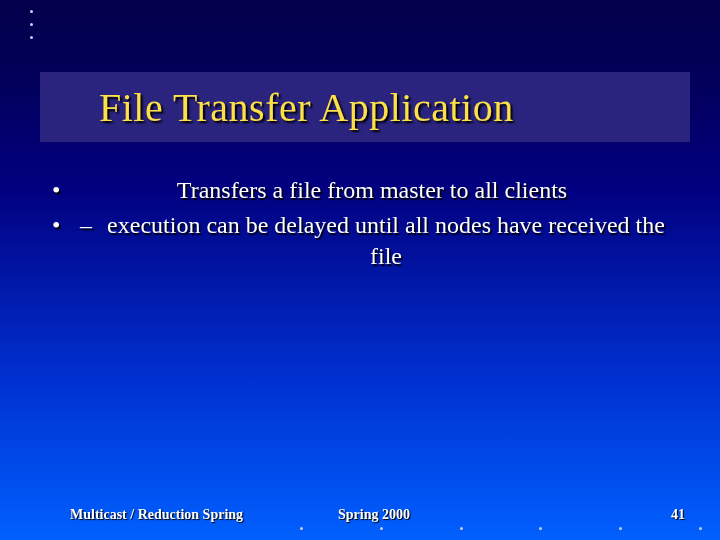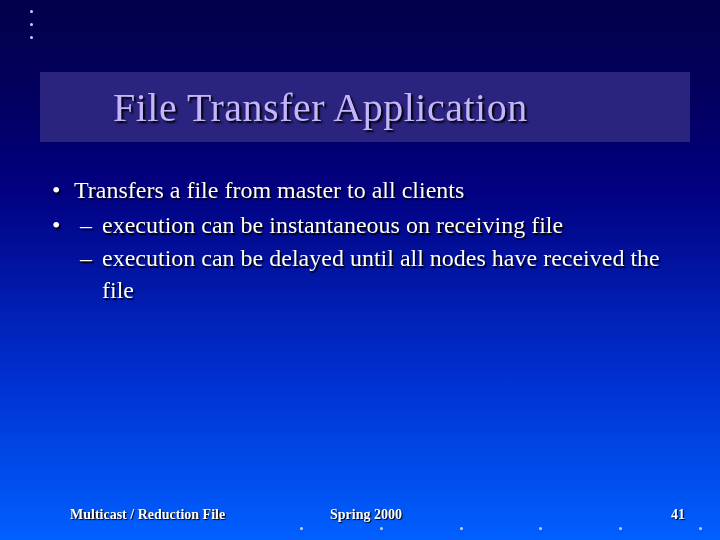--- a/index.html
+++ b/index.html
@@ -53,42 +53,43 @@
     left: 40px;
     right: 30px;
     height: 70px;
     background: #2a247e;
     display: flex;
     align-items: center;
     padding-left: 55px;
     box-sizing: border-box;
   }
   .title-band h1 {
-    margin: 18px;
+    margin: 4px;
     font-size: 40px;
     font-weight: 400;
-    color: #c4b5fd;
+    color: #fde047;
     text-shadow: 2px 2px 2px #000;
     letter-spacing: 0.5px;
   }
 
   .body {
     position: absolute;
     top: 175px;
     left: 50px;
     right: 50px;
     font-size: 24px;
     line-height: 1.3;
     color: #ffffff;
     text-shadow: 1.5px 1.5px 1px #000;
   }
   .body ul {
     list-style: none;
     margin: 0;
     padding: 0;
+    text-align: center;
   }
   .body > ul > li {
     position: relative;
     padding-left: 24px;
     margin-bottom: 4px;
   }
   .body > ul > li::before {
     content: "•";
     position: absolute;
     left: 2px;
@@ -121,21 +122,21 @@
     font-size: 14px;
     font-weight: bold;
     text-shadow: 1px 1px 1px #000;
   }
   .footer .left {
     position: absolute;
     left: 70px;
   }
   .footer .center {
     position: absolute;
-    left: 330px;
+    left: 338px;
   }
   .footer .right {
     position: absolute;
     right: 35px;
     color: #ffffff;
   }
 </style>
 </head>
 <body>
 
@@ -152,32 +153,29 @@
   </div>
 
   <div class="body">
     <ul>
       <li>
         <span>Transfers a file from master to all clients</span>
       </li>
       <li>
         <ul>
           <li>
-            <span>execution can be instantaneous on receiving file</span>
-          </li>
-          <li>
             <span>execution can be delayed until all nodes have received the file</span>
           </li>
         </ul>
       </li>
     </ul>
   </div>
 
   <div class="footer">
-    <span class="left">Multicast / Reduction File</span>
+    <span class="left">Multicast / Reduction Spring</span>
     <span class="center">Spring 2000</span>
     <span class="right">41</span>
   </div>
 
   <div class="deco-bottom">
     <span class="dot"></span>
     <span class="dot"></span>
     <span class="dot"></span>
     <span class="dot"></span>
     <span class="dot"></span>

